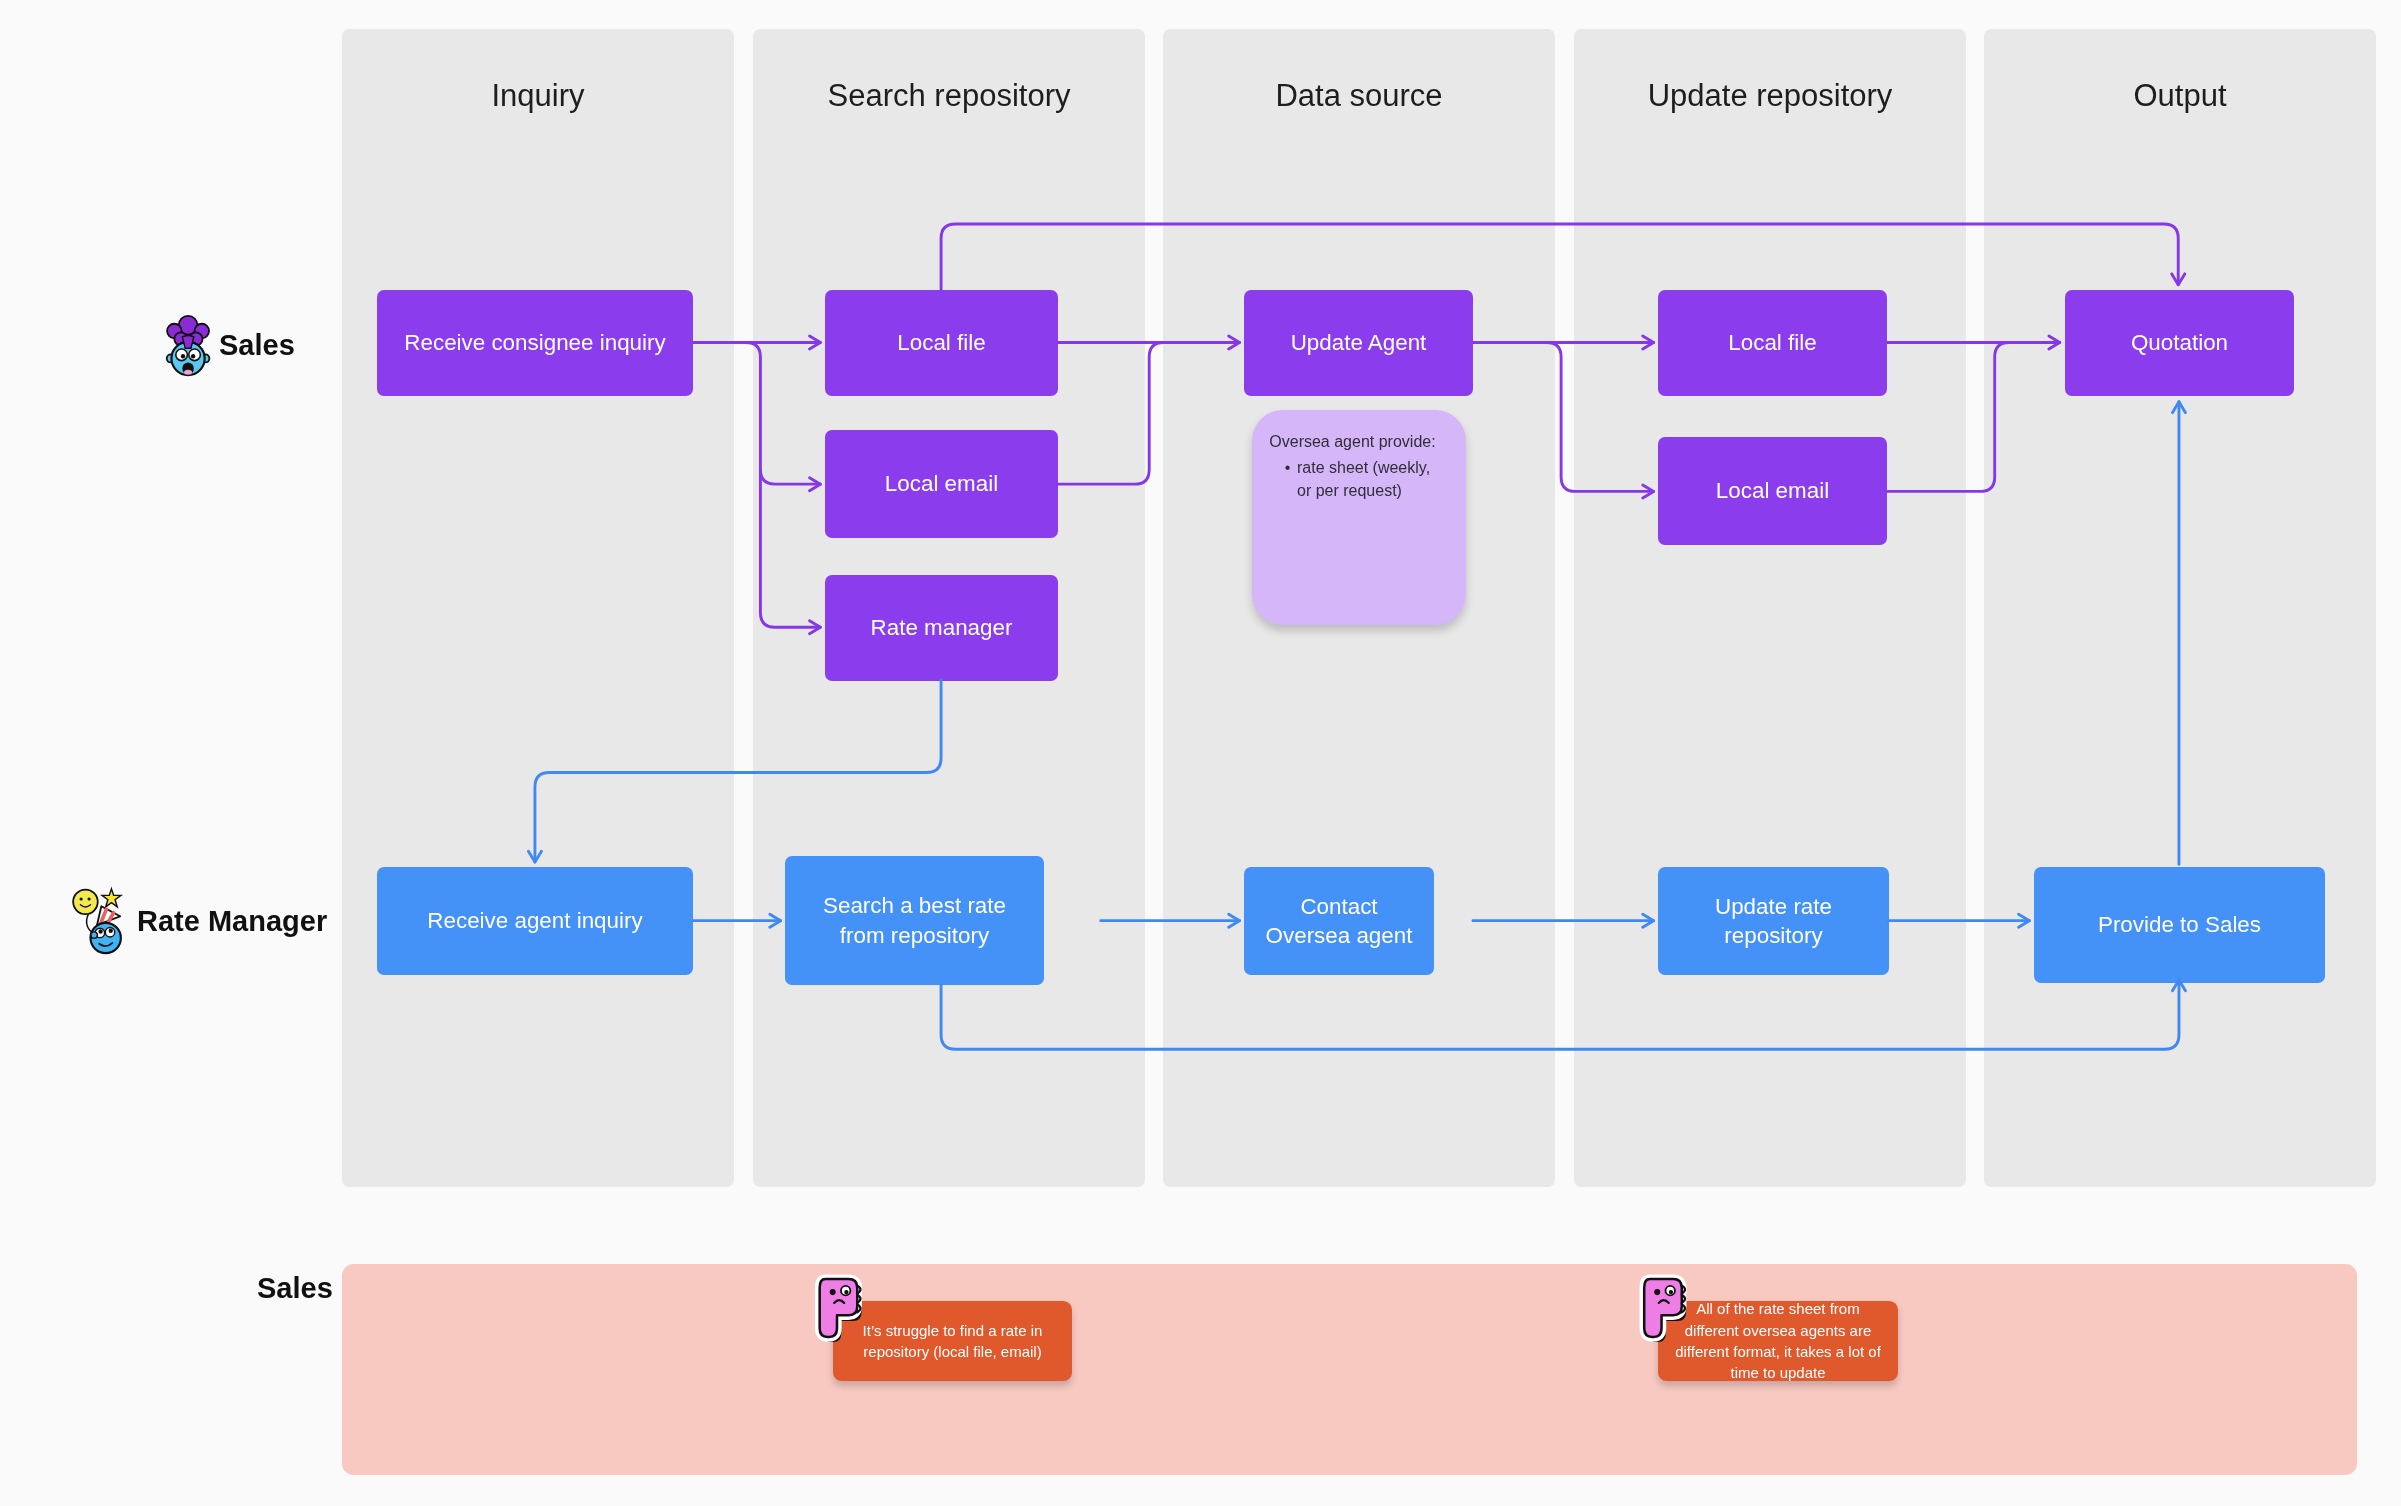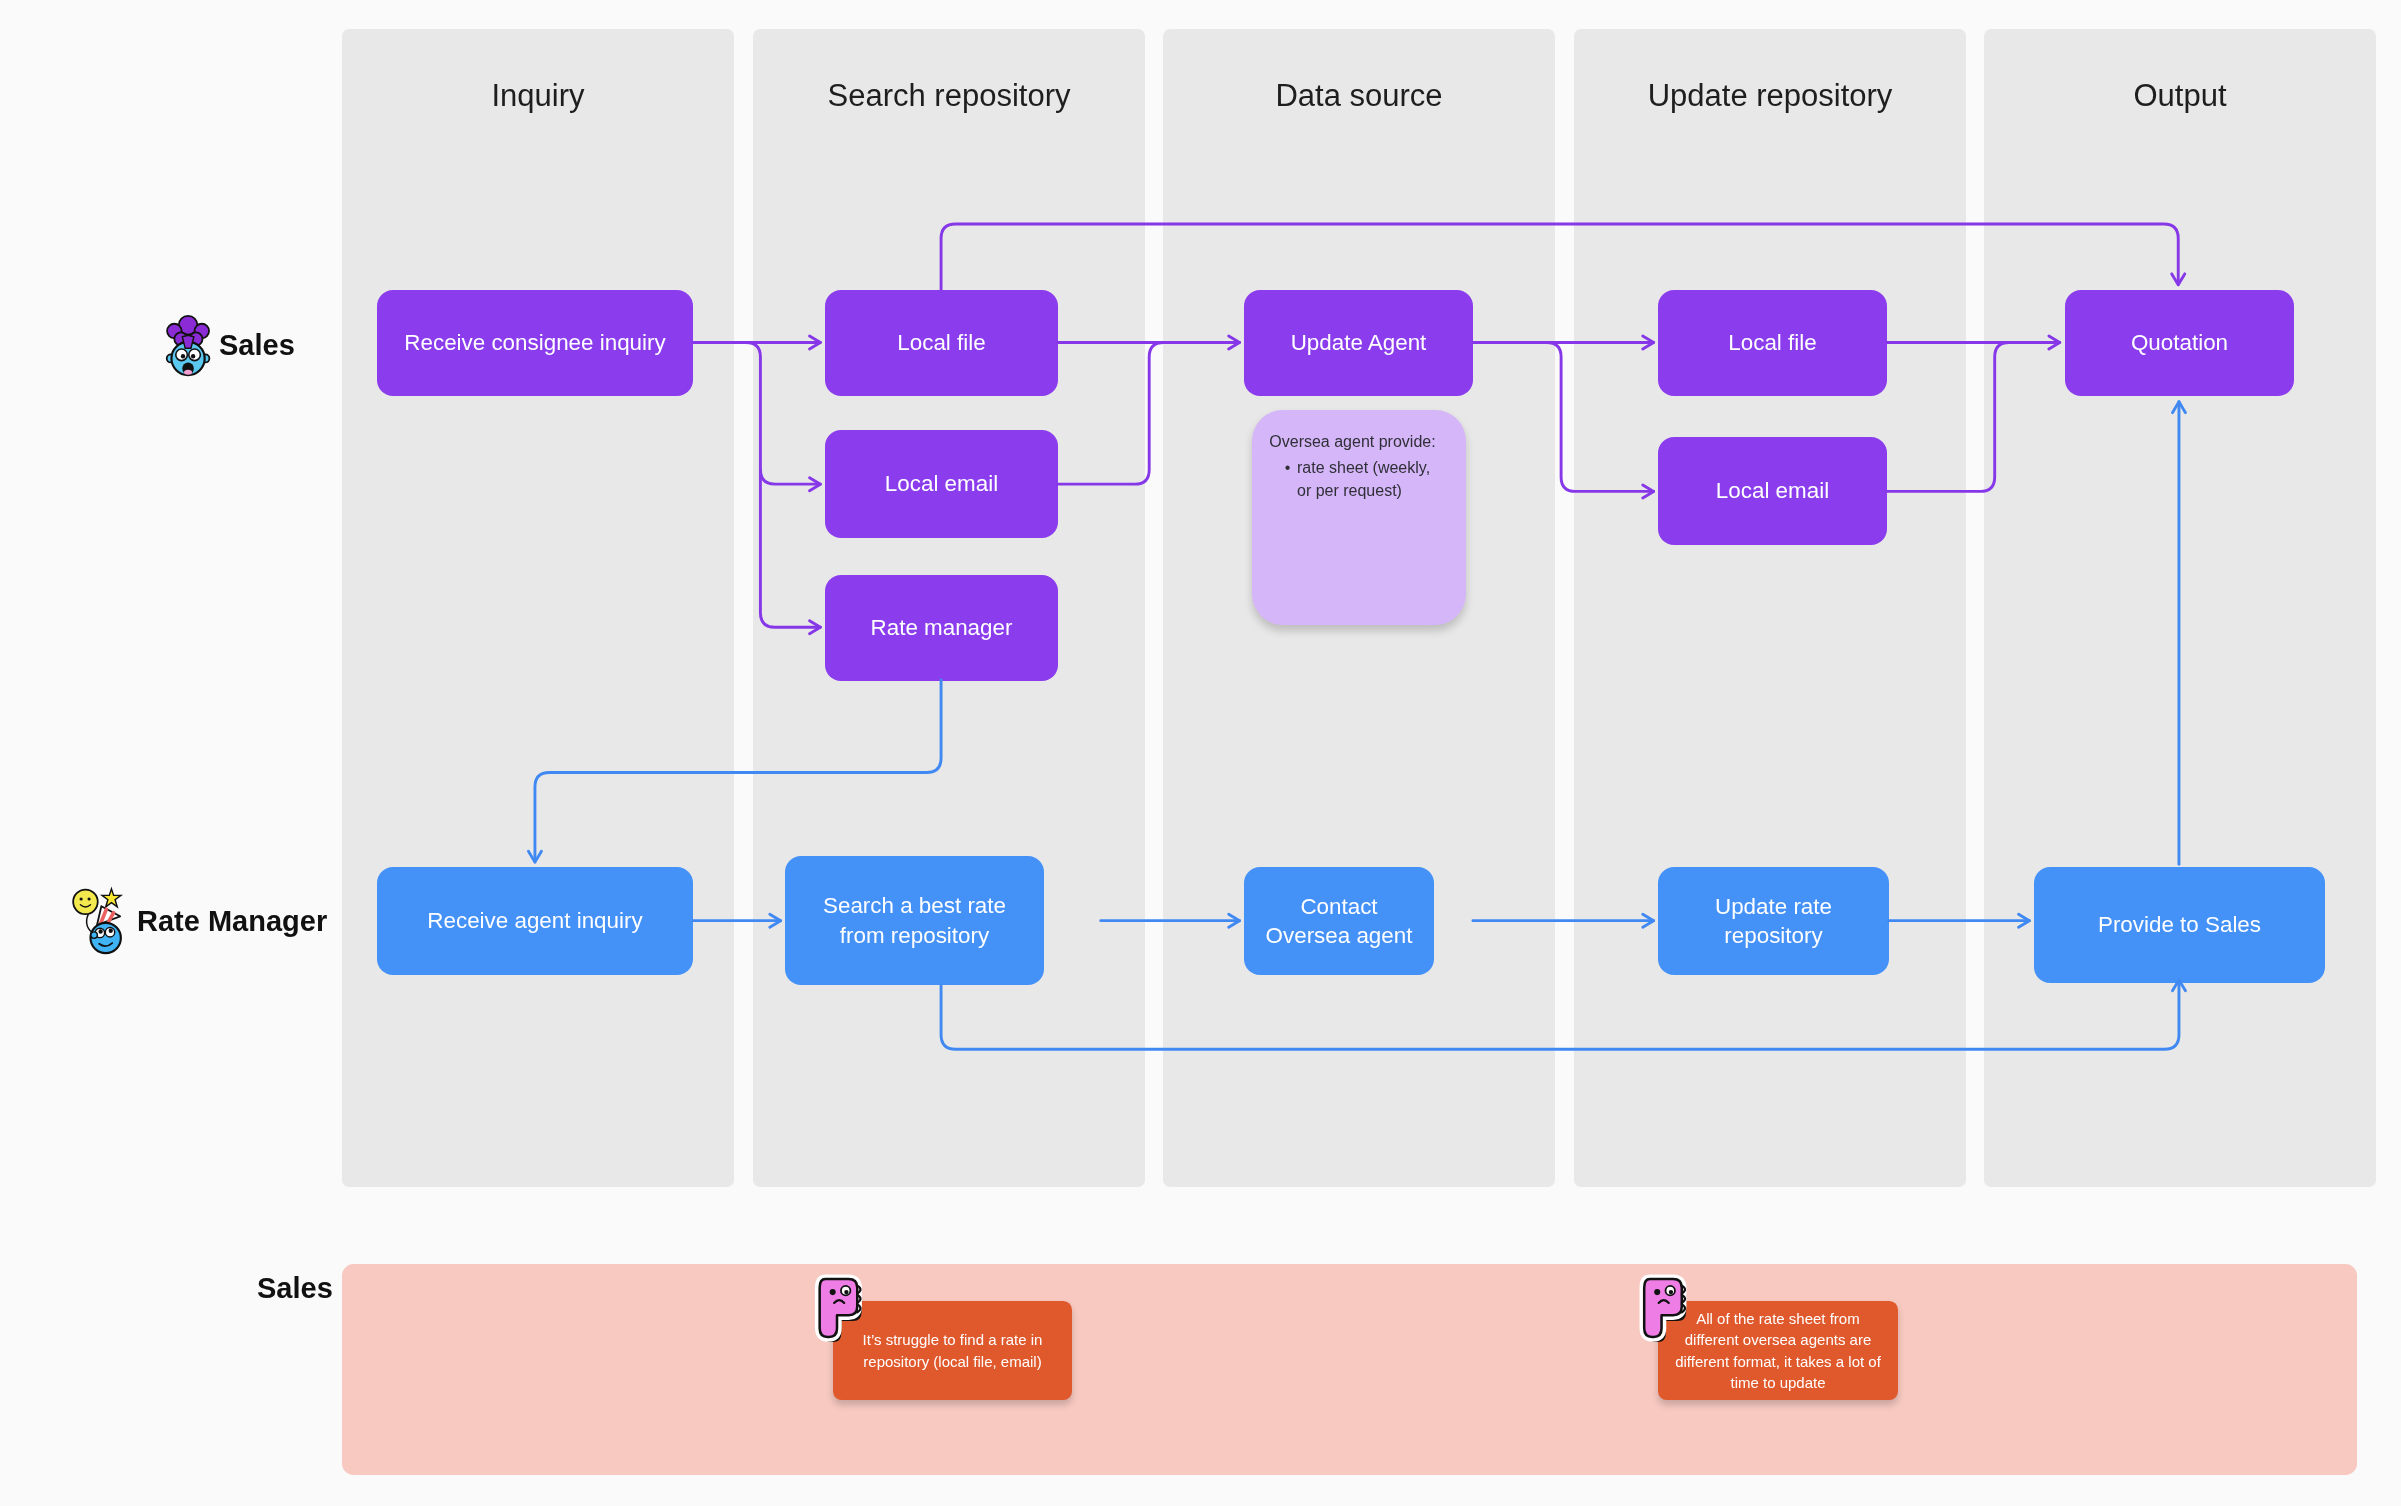--- a/index.html
+++ b/index.html
@@ -11,21 +11,21 @@
   .col{
     position:absolute;top:29px;height:1158px;width:392px;
     background:var(--column-bg,#E8E8E8);border-radius:7.2px;
   }
   .col-header{
     position:absolute;top:29px;height:133px;width:392px;
     display:flex;align-items:center;justify-content:center;
     font-size:31px;font-weight:500;color:var(--text-dark,#1E1E1E);
   }
   .node{
-    position:absolute;border-radius:16px;display:flex;align-items:center;justify-content:center;
+    position:absolute;border-radius:7px;display:flex;align-items:center;justify-content:center;
     text-align:center;color:var(--text-light,#FFFFFF);font-size:22.4px;line-height:1.3;
     padding:0 16px;box-sizing:border-box;
   }
   .purple{background:var(--purple-box,#8B3DEE);}
   .blue{background:var(--blue-box,#4491F8);}
   .lane-label{
     position:absolute;font-size:29px;font-weight:700;color:#111111;white-space:nowrap;
   }
   .sticky{
     position:absolute;left:1252px;top:410px;width:214px;height:215px;
@@ -34,21 +34,21 @@
     color:#2F2F38;font-size:16px;line-height:1.45;
     padding:20px 17.3px;box-sizing:border-box;border-radius:31px;
   }
   .sticky .bullet-row{display:flex;margin-top:2.9px;}
   .sticky .dot{width:19px;text-align:center;flex:0 0 19px;margin-left:8.7px;}
   .pain-panel{
     position:absolute;left:342px;top:1264px;width:2015px;height:211px;
     background:var(--pain-panel,#F7C9C1);border-radius:11.6px;
   }
   .pain-note{
-    position:absolute;top:1301px;height:99px;border-radius:8.7px;
+    position:absolute;top:1301px;height:80px;border-radius:8.7px;
     background:var(--pain-note,#E0592C);
     box-shadow:0 4.3px 7.2px rgba(0,0,0,0.18);
     display:flex;align-items:center;justify-content:center;text-align:center;
     color:#FFFFFF;font-size:15px;line-height:1.42;padding:0 11.6px;box-sizing:border-box;
   }
   #overlay{position:absolute;left:0;top:0;z-index:5;pointer-events:none;}
   #overlay .clk{pointer-events:auto;}
   .conn-p{stroke:var(--purple-connector,#8637E8);}
   .conn-b{stroke:var(--blue-connector,#4189F2);}
   .conn{fill:none;stroke-width:4;stroke-linecap:round;stroke-linejoin:round;}

